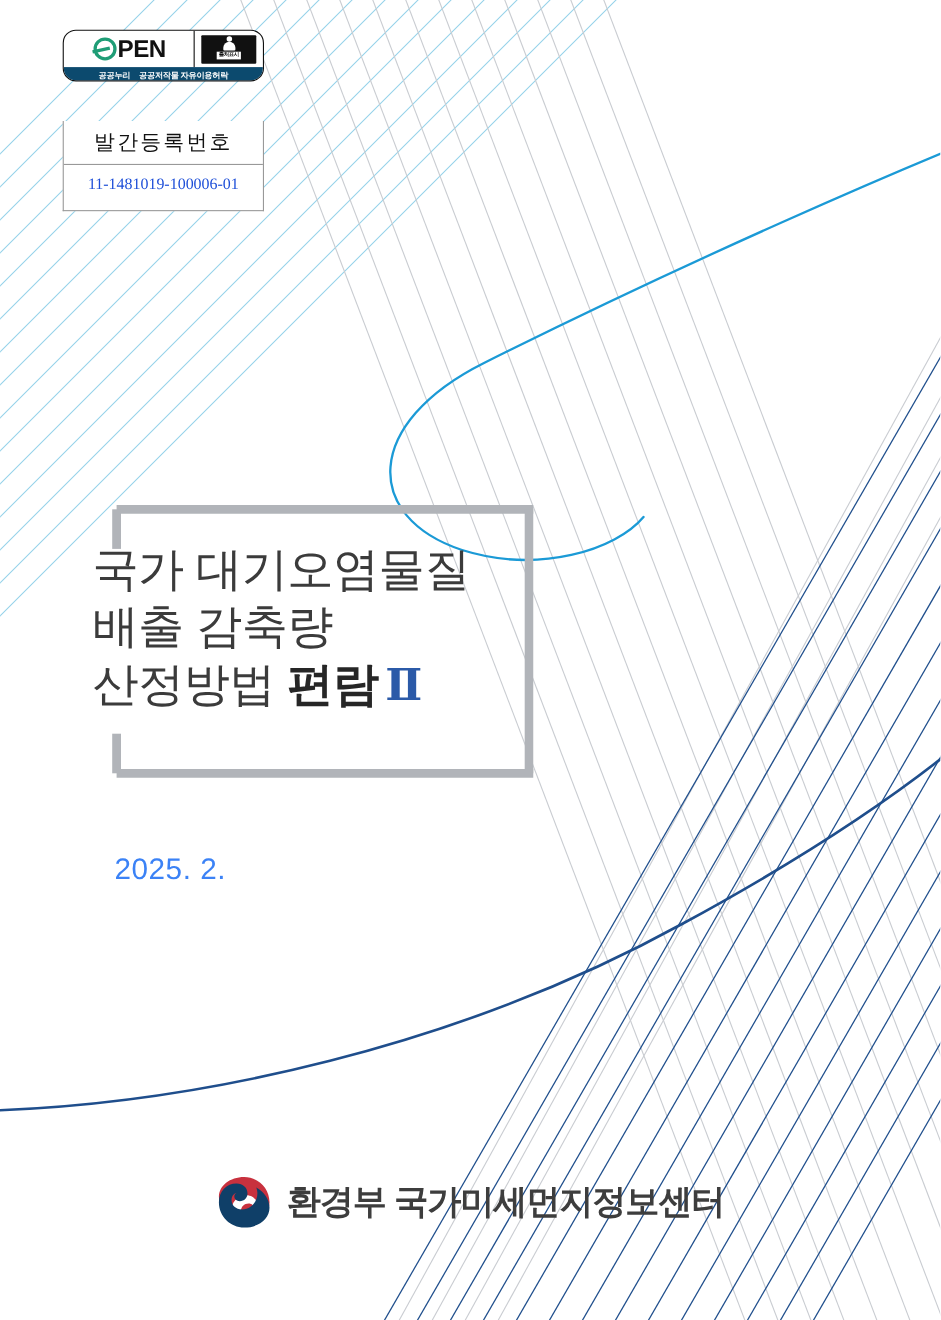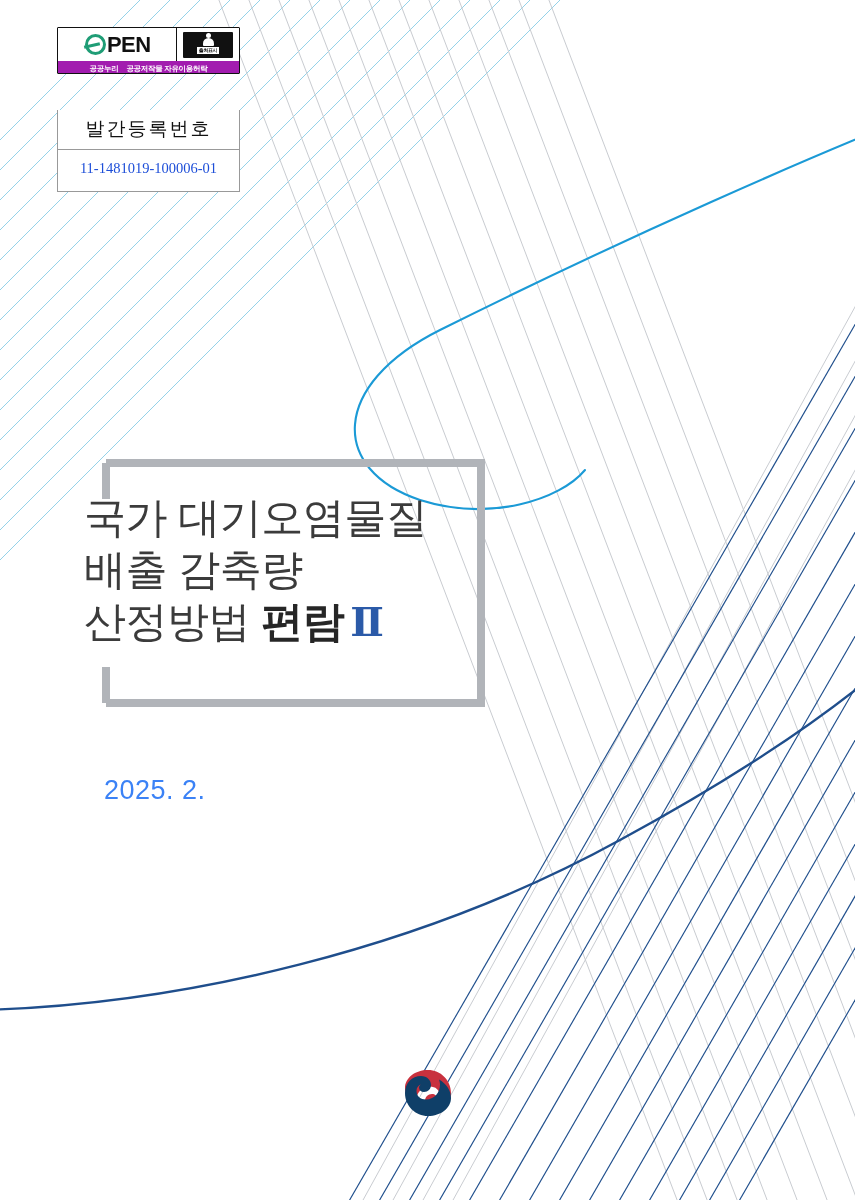--- a/index.html
+++ b/index.html
@@ -37,21 +37,21 @@
     width: 183px;
     z-index: 5;
   }
   .open-badge {
     position: relative;
     width: 183px;
     height: 47px;
     background: #ffffff;
     border: 1.5px solid #111111;
     box-sizing: border-box;
-    border-radius: 1px;
+    border-radius: 12px;
     overflow: hidden;
   }
   .open-top {
     display: flex;
     align-items: center;
     height: 33px;
     box-sizing: border-box;
   }
   .open-left {
     flex: 1 1 auto;
@@ -142,21 +142,21 @@
     background: #ffffff;
     line-height: 7px;
     padding: 0 2px;
     margin-top: 1px;
     letter-spacing: -0.4px;
     white-space: nowrap;
     font-weight: bold;
   }
   .open-bottom {
     height: 16px;
-    background: #a21caf;
+    background: #0c4a6e;
     color: #ffffff;
     font-size: 7.5px;
     font-weight: bold;
     letter-spacing: -0.3px;
     display: flex;
     align-items: center;
     justify-content: center;
     gap: 8px;
     white-space: nowrap;
   }
@@ -391,15 +391,16 @@
     </div>
   </div>
 
   <div id="date-text">2025. 2.</div>
 
   <div id="footer-logo">
     <svg class="taegeuk" viewBox="0 0 100 100" xmlns="http://www.w3.org/2000/svg">
       <path d="M 50 4 C 75 4, 96 24, 96 50 C 96 70, 82 84, 64 84 C 52 84, 44 76, 44 66 C 44 58, 50 52, 58 52 C 64 52, 68 56, 68 61 C 68 64, 66 66, 64 67 C 69 66, 73 61, 73 54 C 73 44, 65 37, 54 37 C 38 37, 26 50, 26 67 C 26 70, 27 74, 28 77 C 14 69, 4 56, 4 40 C 4 20, 24 4, 50 4 Z" fill="#c8313e"></path>
       <path d="M 50 96 C 25 96, 4 76, 4 50 C 4 30, 18 16, 36 16 C 48 16, 56 24, 56 34 C 56 42, 50 48, 42 48 C 36 48, 32 44, 32 39 C 32 36, 34 34, 36 33 C 31 34, 27 39, 27 46 C 27 56, 35 63, 46 63 C 62 63, 74 50, 74 33 C 74 30, 73 26, 72 23 C 86 31, 96 44, 96 60 C 96 80, 76 96, 50 96 Z" fill="#0f3f68"></path>
     </svg>
+    <div class="org-name">환경부 국가미세먼지정보센터</div>
   </div>
 
 </div>
 
 </body></html>

